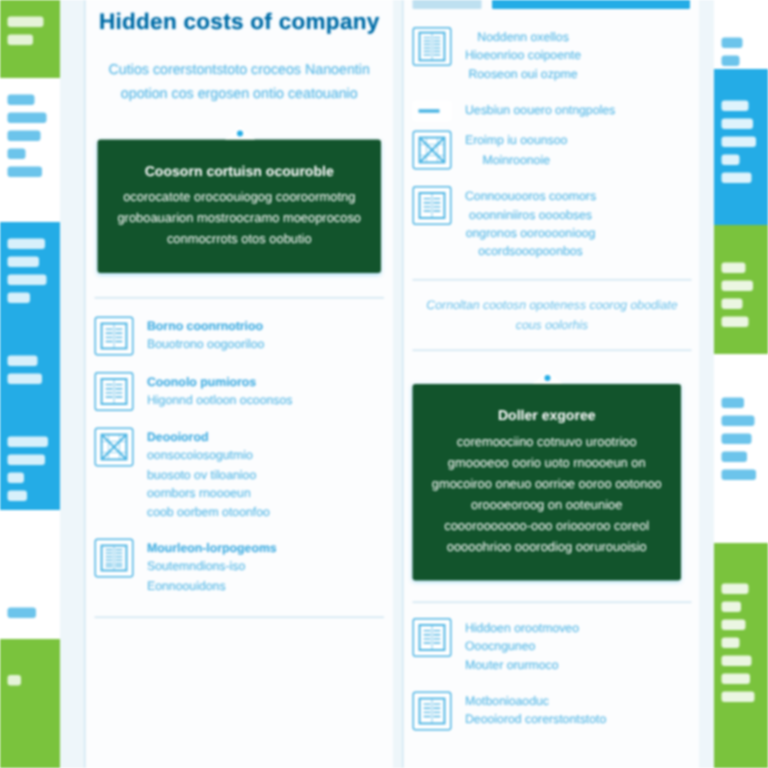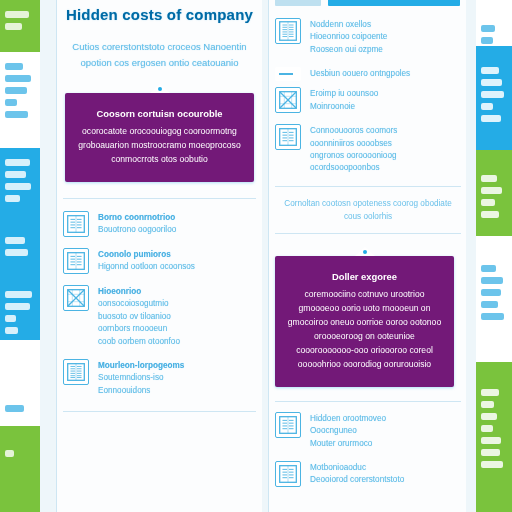--- a/index.html
+++ b/index.html
@@ -49,21 +49,21 @@
     text-shadow:0 0 1.2px rgba(63,169,221,.55);
   }
   .subtitle{
     margin:16px 0 0 0;text-align:center;color:#66bde6;
     font-size:9.5px;line-height:16px;
     text-shadow:0 0 1px rgba(102,189,230,.5);
   }
 
   
   .callout{
-    position:relative;margin:22px 8px 0 8px;background:#701a75;
+    position:relative;margin:22px 8px 0 8px;background:#14532d;
     color:#ffffff;padding:14px 12px 16px;border-radius:2px;
     box-shadow:0 1px 3px rgba(41,171,226,.35);
     text-align:center;font-size:8.6px;line-height:14px;
   }
   .callout .notch{
     position:absolute;top:-9px;left:50%;transform:translateX(-50%);
     width:0;height:0;border-left:10px solid transparent;
     border-right:10px solid transparent;border-bottom:9px solid #ffffff;
   }
   .callout .notch i{
@@ -81,21 +81,21 @@
   .icon{
     flex:0 0 auto;width:26px;height:26px;box-sizing:border-box;
     border:1.6px solid #4fb3e0;border-radius:2px;
     position:relative;background:#ffffff;overflow:hidden;
   }
   .icon svg{display:block;width:100%;height:100%;}
   .itext{color:#63bce5;font-size:8.2px;line-height:12.4px;padding-top:1px;
          text-shadow:0 0 .8px rgba(99,188,229,.45);}
   .itext b{font-weight:bold;color:#4aaedf;display:block;}
 
-  .body-note{color:#6ec0e7;font-size:8.2px;line-height:13px;text-align:center;padding:0 8px;}
+  .body-note{color:#6ec0e7;font-size:8.2px;line-height:13px;text-align:center;padding:0 8px;font-style:italic;}
 
   
   #col-right .blk{width:100%;box-sizing:border-box;padding:7px 5px;overflow:hidden;}
   #col-right .blk.blue{background:#29abe2;}
   #col-right .blk.green{background:#7cc242;}
   #col-right .blk.white{background:#ffffff;}
   #col-right .ln{height:7px;margin:5px 0;border-radius:2px;}
   #col-right .blk.blue .ln{background:rgba(255,255,255,.85);}
   #col-right .blk.green .ln{background:rgba(255,255,255,.85);}
   #col-right .blk.white .ln{background:#6fc3e8;}
@@ -205,21 +205,21 @@
         <span class="icon">
           <svg viewBox="0 0 26 26">
               <g stroke="#4fb3e0" stroke-width="1.4" fill="none">
             <path d="M4 4 L22 22 M22 4 L4 22"></path>
                 <rect x="4" y="4" width="18" height="18"></rect>
             <path d="M4 9 H22 M4 17 H22 M9 4 V22 M17 4 V22" stroke-width="0.7" opacity=".55"></path>
           </g>
             </svg>
         </span>
         <span class="itext">
-          <b>Hioeonrioo</b>
+          <b>Deooiorod</b>
           <span>oonsocoiosogutmio</span><br>
           <span>buosoto ov tiloanioo</span><br>
           <span>oornbors rnoooeun</span><br>
           <span>coob oorbem otoonfoo</span>
         </span>
       </div>
 
       <div class="irow">
         <span class="icon">
           <svg viewBox="0 0 26 26">
@@ -245,21 +245,21 @@
 
   <div class="gutter" style="left:262px;width:6px;"></div>
 
   <div class="column col-edge" id="col-mid">
 
     <div class="topbar-row">
       <div class="topbar sm"></div>
       <div class="topbar lg"></div>
     </div>
 
-    <div class="ilist" style="margin-top:12px;">
+    <div class="ilist" style="margin-top:12px;text-align:center;">
 
       <div class="irow">
         <span class="icon">
           <svg viewBox="0 0 26 26">
               <g stroke="#4fb3e0" stroke-width="1.4" fill="none">
             <rect x="4" y="3" width="18" height="20"></rect>
             <path d="M7 6.5 H12 M7 9 H12 M7 11.5 H12 M7 14 H12 M7 16.5 H12 M7 19 H12
                      M14 6.5 H19 M14 9 H19 M14 11.5 H19 M14 14 H19 M14 16.5 H19 M14 19 H19" stroke-width="0.9"></path>
             <path d="M13 3 V23" stroke-width="0.8" opacity=".6"></path>
           </g>

